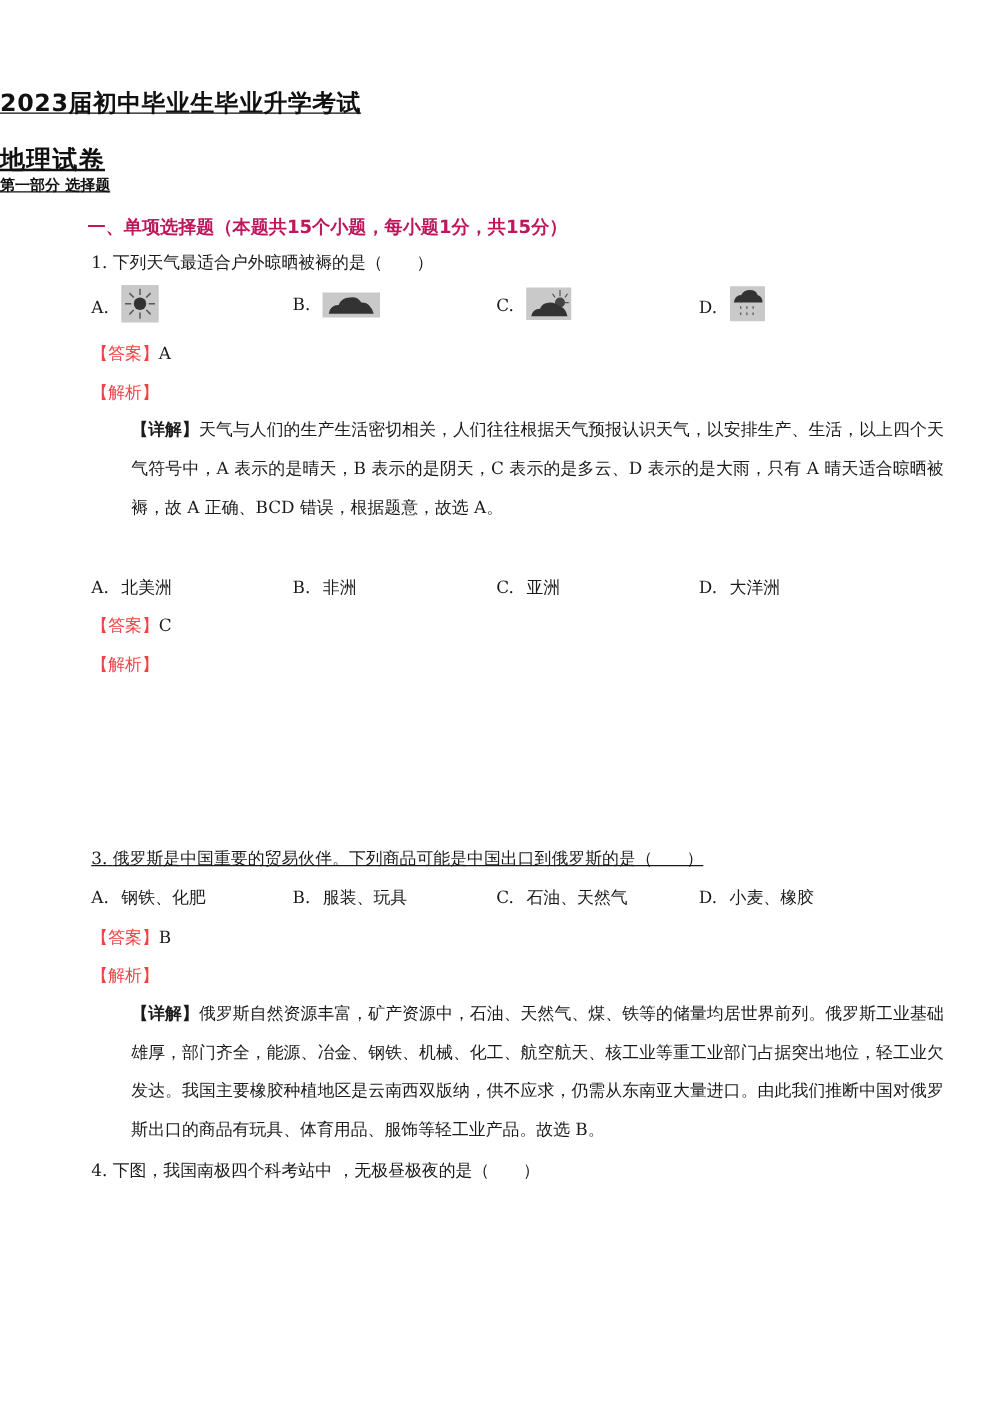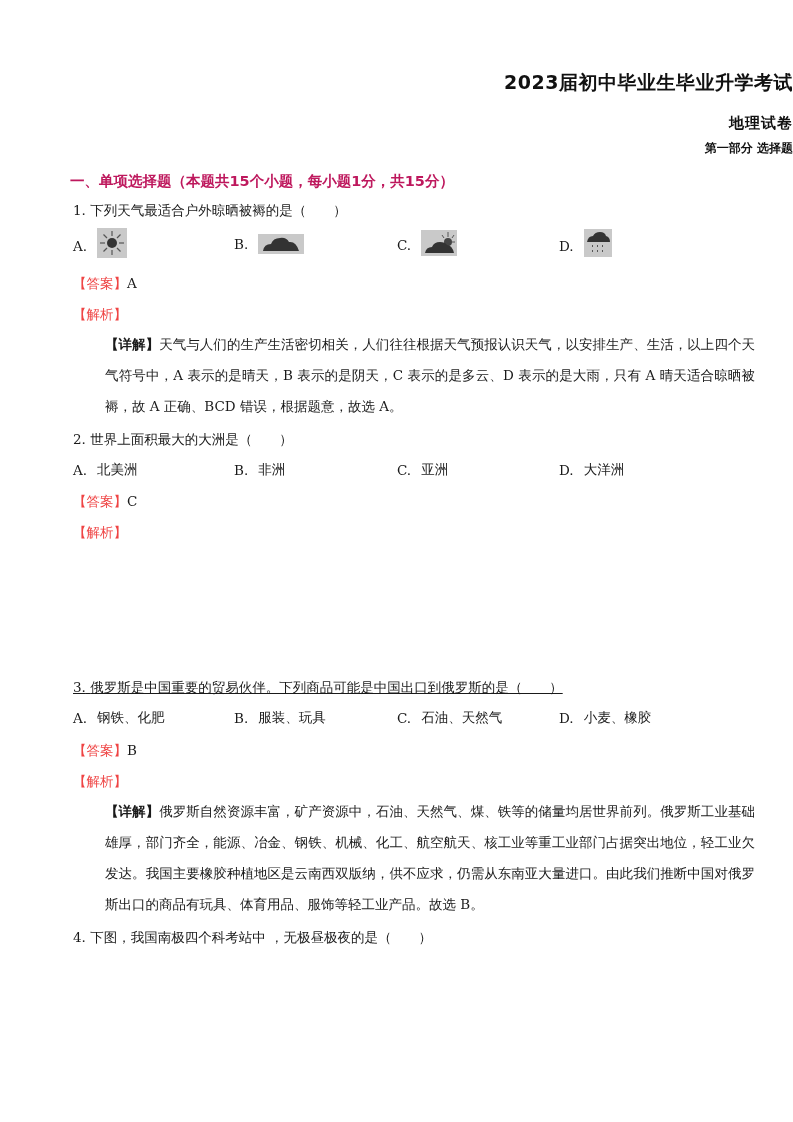--- a/index.html
+++ b/index.html
@@ -3,26 +3,26 @@
 <meta charset="utf-8">
 <style>
   html, body { margin: 0; padding: 0; background: #ffffff; }
   body {
     width: 793px; height: 1122px; position: relative; overflow: hidden;
     font-family: "DejaVu Serif", "Liberation Serif", serif;
     color: #1a1a1a;
   }
   .page { position: absolute; left: 0; top: 0; width: 793px; height: 1122px; }
   .title {
-    position: absolute; left: 0; width: 793px; text-align: right;
+    position: absolute; left: 0; width: 793px; text-align: left;
     font-family: "DejaVu Sans", "Liberation Sans", sans-serif;
-    font-weight: bold; color: #111;
+    font-weight: bold; color: #111; text-decoration: underline;
   }
   .t1 { top: 70px; font-size: 19px; letter-spacing: 0.5px; }
-  .t2 { top: 114px; font-size: 15px; letter-spacing: 1px; }
+  .t2 { top: 114px; font-size: 20px; letter-spacing: 1px; }
   .t3 { top: 140px; font-size: 12px; }
   .sec {
     position: absolute; left: 70px; top: 172px;
     font-family: "DejaVu Sans", "Liberation Sans", sans-serif;
     font-weight: bold; font-size: 14.5px; color: #be185d;
   }
   .line {
     position: absolute; left: 73px; font-size: 13.5px; white-space: nowrap; line-height: 18px;
   }
   .opts { position: absolute; left: 73px; font-size: 13.5px; height: 20px; width: 660px; }
@@ -112,24 +112,20 @@
   </div>
 
   <div class="line" style="top:274px;">
     <span class="blue">【答案】</span><span>A</span>
   </div>
   <div class="line blue" style="top:305px;">【解析】</div>
   <div class="para" style="top:329px;">
     <span class="bold">【详解】</span><span>天气与人们的生产生活密切相关，人们往往根据天气预报认识天气，以安排生产、生活，以上四个天气符号中，A 表示的是晴天，B 表示的是阴天，C 表示的是多云、D 表示的是大雨，只有 A 晴天适合晾晒被褥，故 A 正确、BCD 错误，根据题意，故选 A。</span>
   </div>
 
-  <div class="line" style="top:430px;">
-    <span>2.</span>
-    <span>世界上面积最大的大洲是（　　）</span>
-  </div>
   <div class="opts" style="top:461px;">
     <div class="opt" style="left:0;">
       <span class="lbl">A.</span>
       <span>北美洲</span>
     </div>
     <div class="opt" style="left:161px;">
       <span class="lbl">B.</span>
       <span>非洲</span>
     </div>
     <div class="opt" style="left:324px;">

